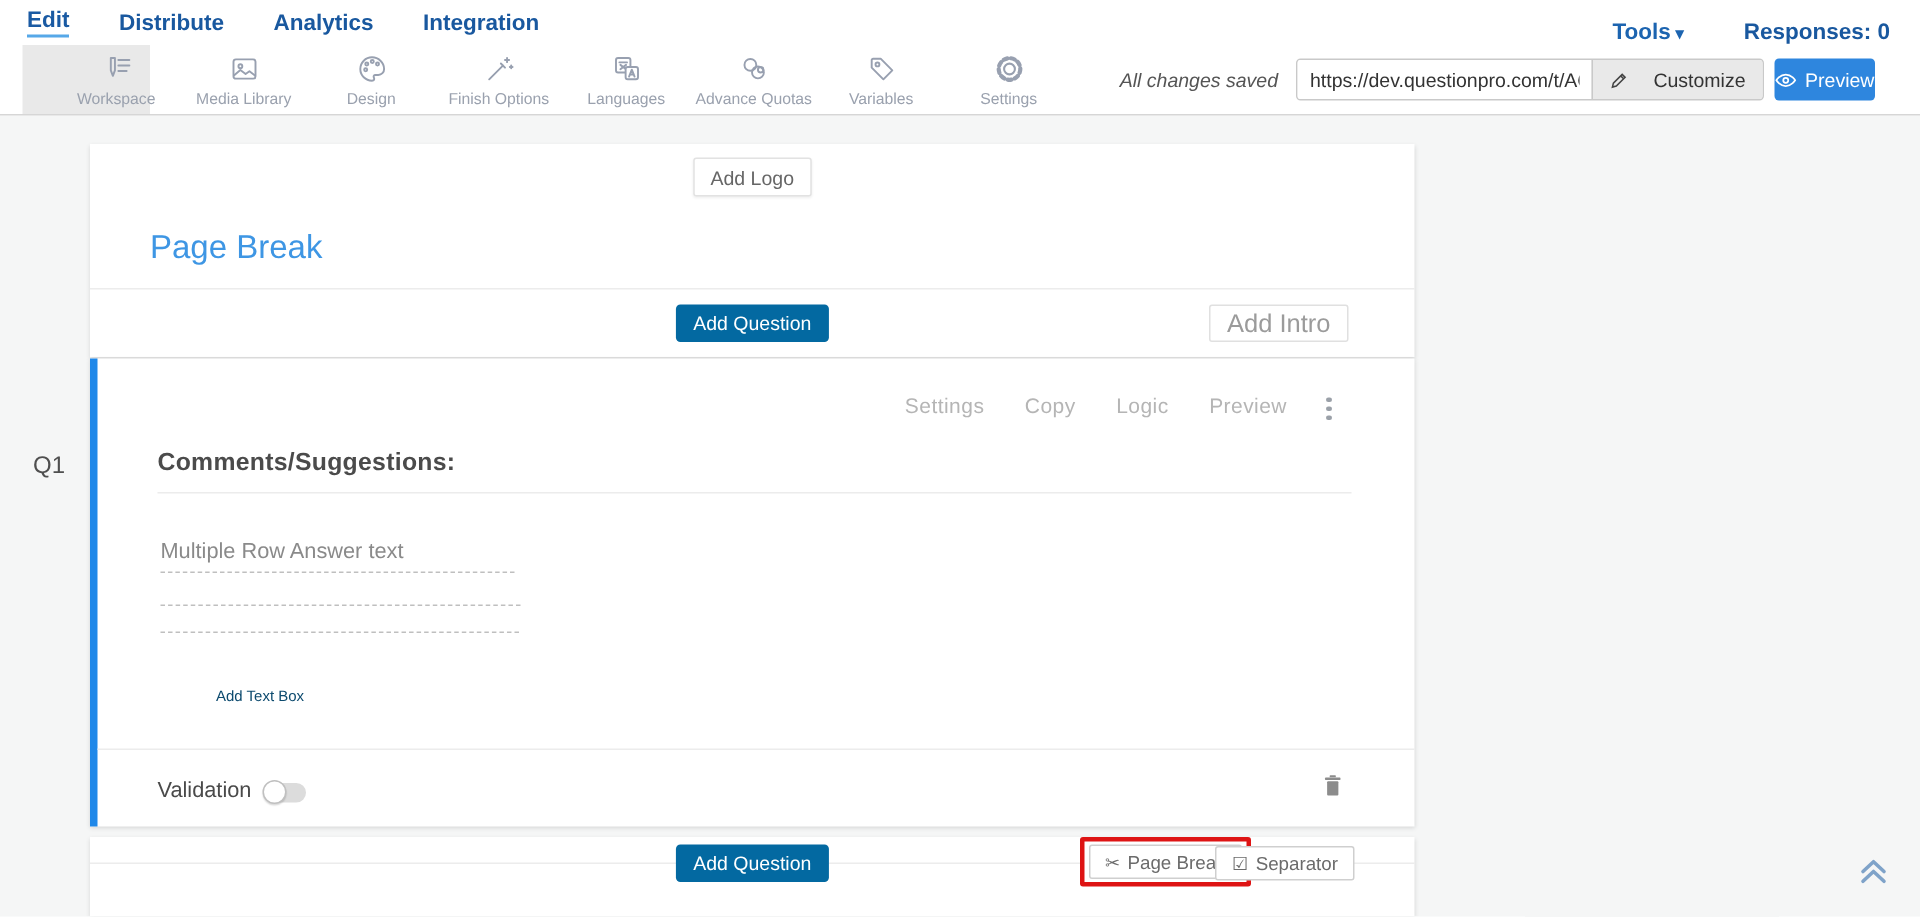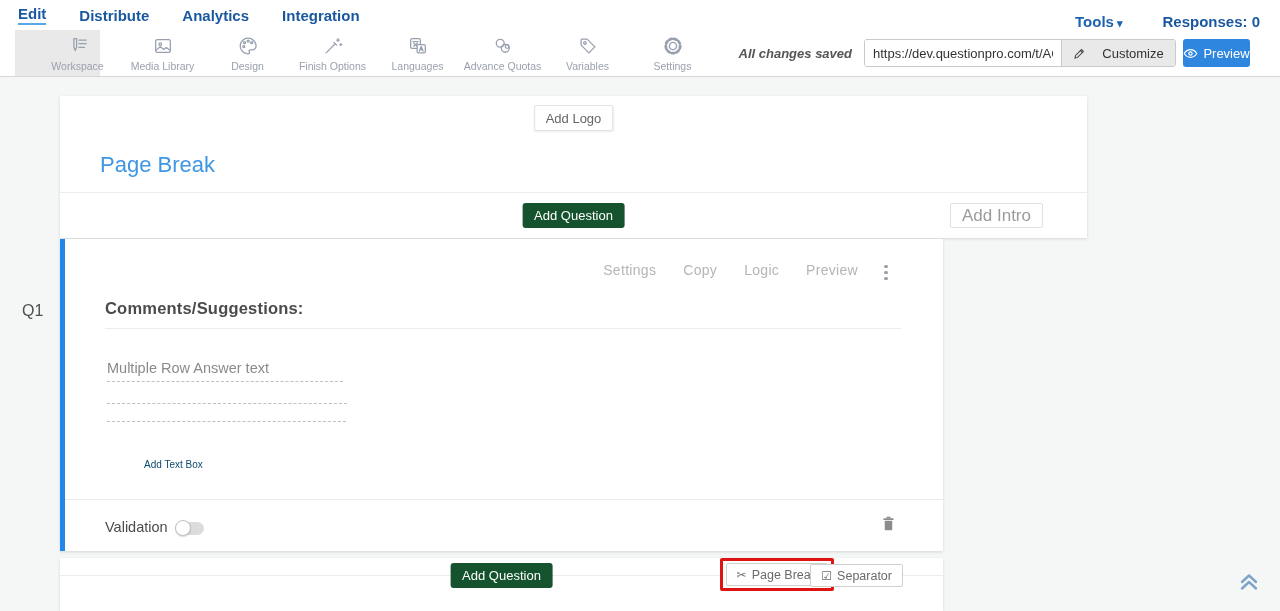--- a/index.html
+++ b/index.html
@@ -17,35 +17,35 @@
   .responses { font-size:15px; font-weight:700; color:#19589f; }
 
   
   .toolbar { position:absolute; top:30px; left:0; right:0; height:47px; background:#fff; border-bottom:1px solid #d6d6d6; }
   .tabs { position:absolute; left:15px; top:0; height:46px; display:flex; }
   .tab { width:85px; height:46px; display:flex; flex-direction:column; align-items:center; justify-content:center; cursor:pointer;padding-left:40px; }
   .tab.active { background:#e9e9e9; }
   .ticon { height:24px; display:flex; align-items:center; justify-content:center; }
   .ticon svg { stroke:#98a0b0; fill:none; stroke-width:1.4; stroke-linecap:round; stroke-linejoin:round; }
   .tlabel { font-size:10.5px; color:#9aa1ae; margin-top:2px; white-space:nowrap; }
-  .savestatus { position:absolute; right:428px; top:0; height:46px; display:flex; align-items:center; font-style:italic; font-size:13px; color:#555;font-weight:bold; }
+  .savestatus { position:absolute; right:428px; top:0; height:46px; display:flex; align-items:center; font-style:italic; font-size:13px; color:#555; }
   .urlgroup { position:absolute; left:864px; top:9px; width:312px; height:28px; display:flex; border:1px solid #c9c9c9; border-radius:3px; background:#fff; overflow:hidden; }
   .urlinput { border:none; outline:none; width:196px; padding:0 8px; font-size:13px; color:#333; font-family:"Liberation Sans",sans-serif; }
   .customize { flex:1; background:#e9e9e9; border-left:1px solid #c9c9c9; display:flex; align-items:center; justify-content:center; gap:16px; font-size:13px; color:#333; cursor:pointer; }
   .customize svg { stroke:#444; fill:none; stroke-width:1.6; }
   .previewbtn { position:absolute; left:1183px; top:9px; width:67px; height:28px; background:#2e86de; border:none; border-radius:3px; color:#fff; font-size:13px; display:flex; align-items:center; justify-content:center; gap:5px; cursor:pointer; font-family:"Liberation Sans",sans-serif; }
   .previewbtn svg { stroke:#fff; fill:none; stroke-width:1.4; }
 
   
   .card { position:absolute; background:#fff; box-shadow:0 1px 3px rgba(0,0,0,.13); }
-  .card1 { left:60px; top:96px; width:1027px; height:142px; }
+  .card1 { left:60px; top:96px; width:883px; height:142px; }
   .addlogo { position:absolute; left:50%; transform:translateX(-50%); top:9px; height:26px; padding:0 11px; background:#fff; border:1px solid #e2e2e2; border-radius:2px; font-size:13px; color:#666; box-shadow:0 1px 2px rgba(0,0,0,.07); cursor:pointer; font-family:"Liberation Sans",sans-serif; }
   .pagetitle { position:absolute; left:40px; top:56px; font-size:22px; color:#3e96e4; font-weight:400; }
   .hdivider { position:absolute; left:0; right:0; height:1px; background:#ececec; }
-  .bluebtn { height:25px; padding:0 12px; background:#14532d; border:none; border-radius:3px; color:#fff; font-size:13px; cursor:pointer; display:flex; align-items:center; font-family:"Liberation Sans",sans-serif; }
+  .bluebtn { height:25px; padding:0 12px; background:#0369a1; border:none; border-radius:3px; color:#fff; font-size:13px; cursor:pointer; display:flex; align-items:center; font-family:"Liberation Sans",sans-serif; }
   .centerbtn { position:absolute; left:50%; transform:translateX(-50%); top:107px; }
   .ghostbtn { position:absolute; height:25px; padding:0 11px; background:#fff; border:1px solid #e0e0e0; border-radius:2px; font-size:17px; color:#9b9b9b; cursor:pointer; font-family:"Liberation Sans",sans-serif; }
 
   
   .qcard { left:60px; top:239px; width:883px; height:312px; border-left:5px solid #1f88e9; }
   .qcode { position:absolute; left:22px; top:302px; font-size:16px; color:#4f4f4f; }
   .qmenu { position:absolute; top:23px; right:85px; display:flex; gap:27px; }
   .qmenu span { font-size:14px; color:#b5b5b5; letter-spacing:.3px; cursor:pointer; }
   .kebab { position:absolute; top:22px; right:50px; width:14px; cursor:pointer; padding:1px 4px; }
   .kebab i { display:block; width:3.5px; height:3.5px; border-radius:50%; background:#9aa0a8; margin:2.5px auto; }

